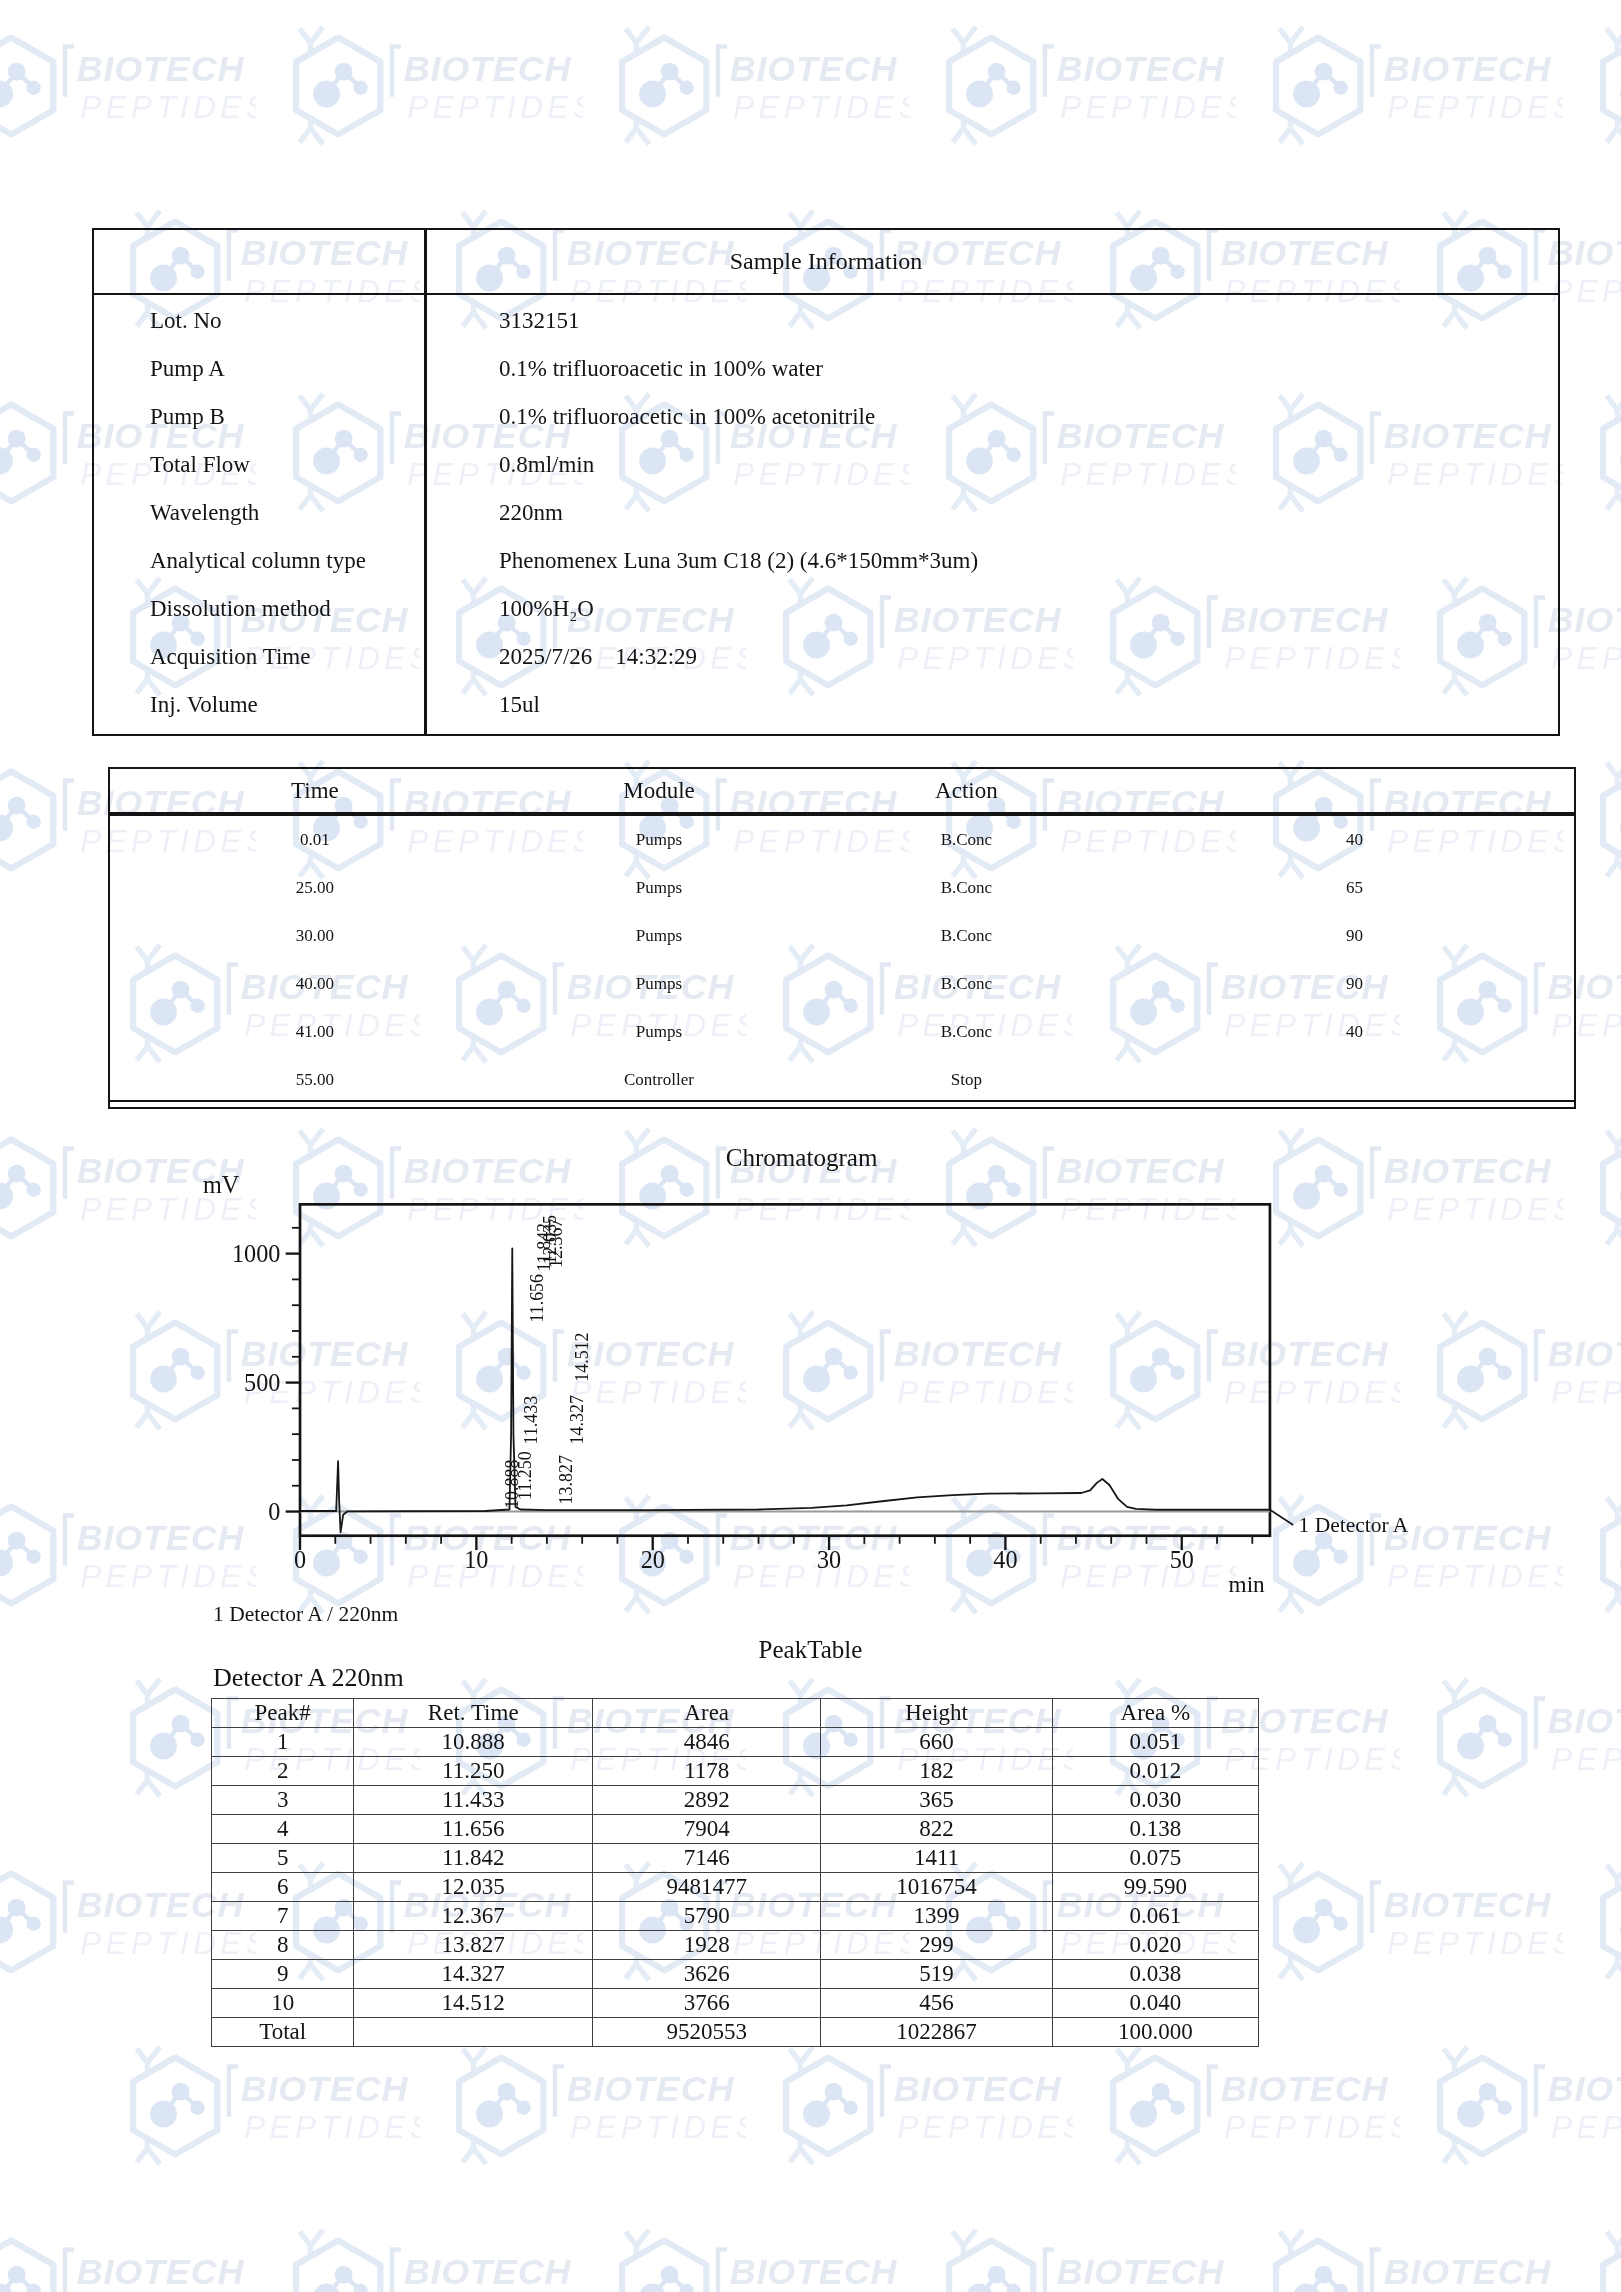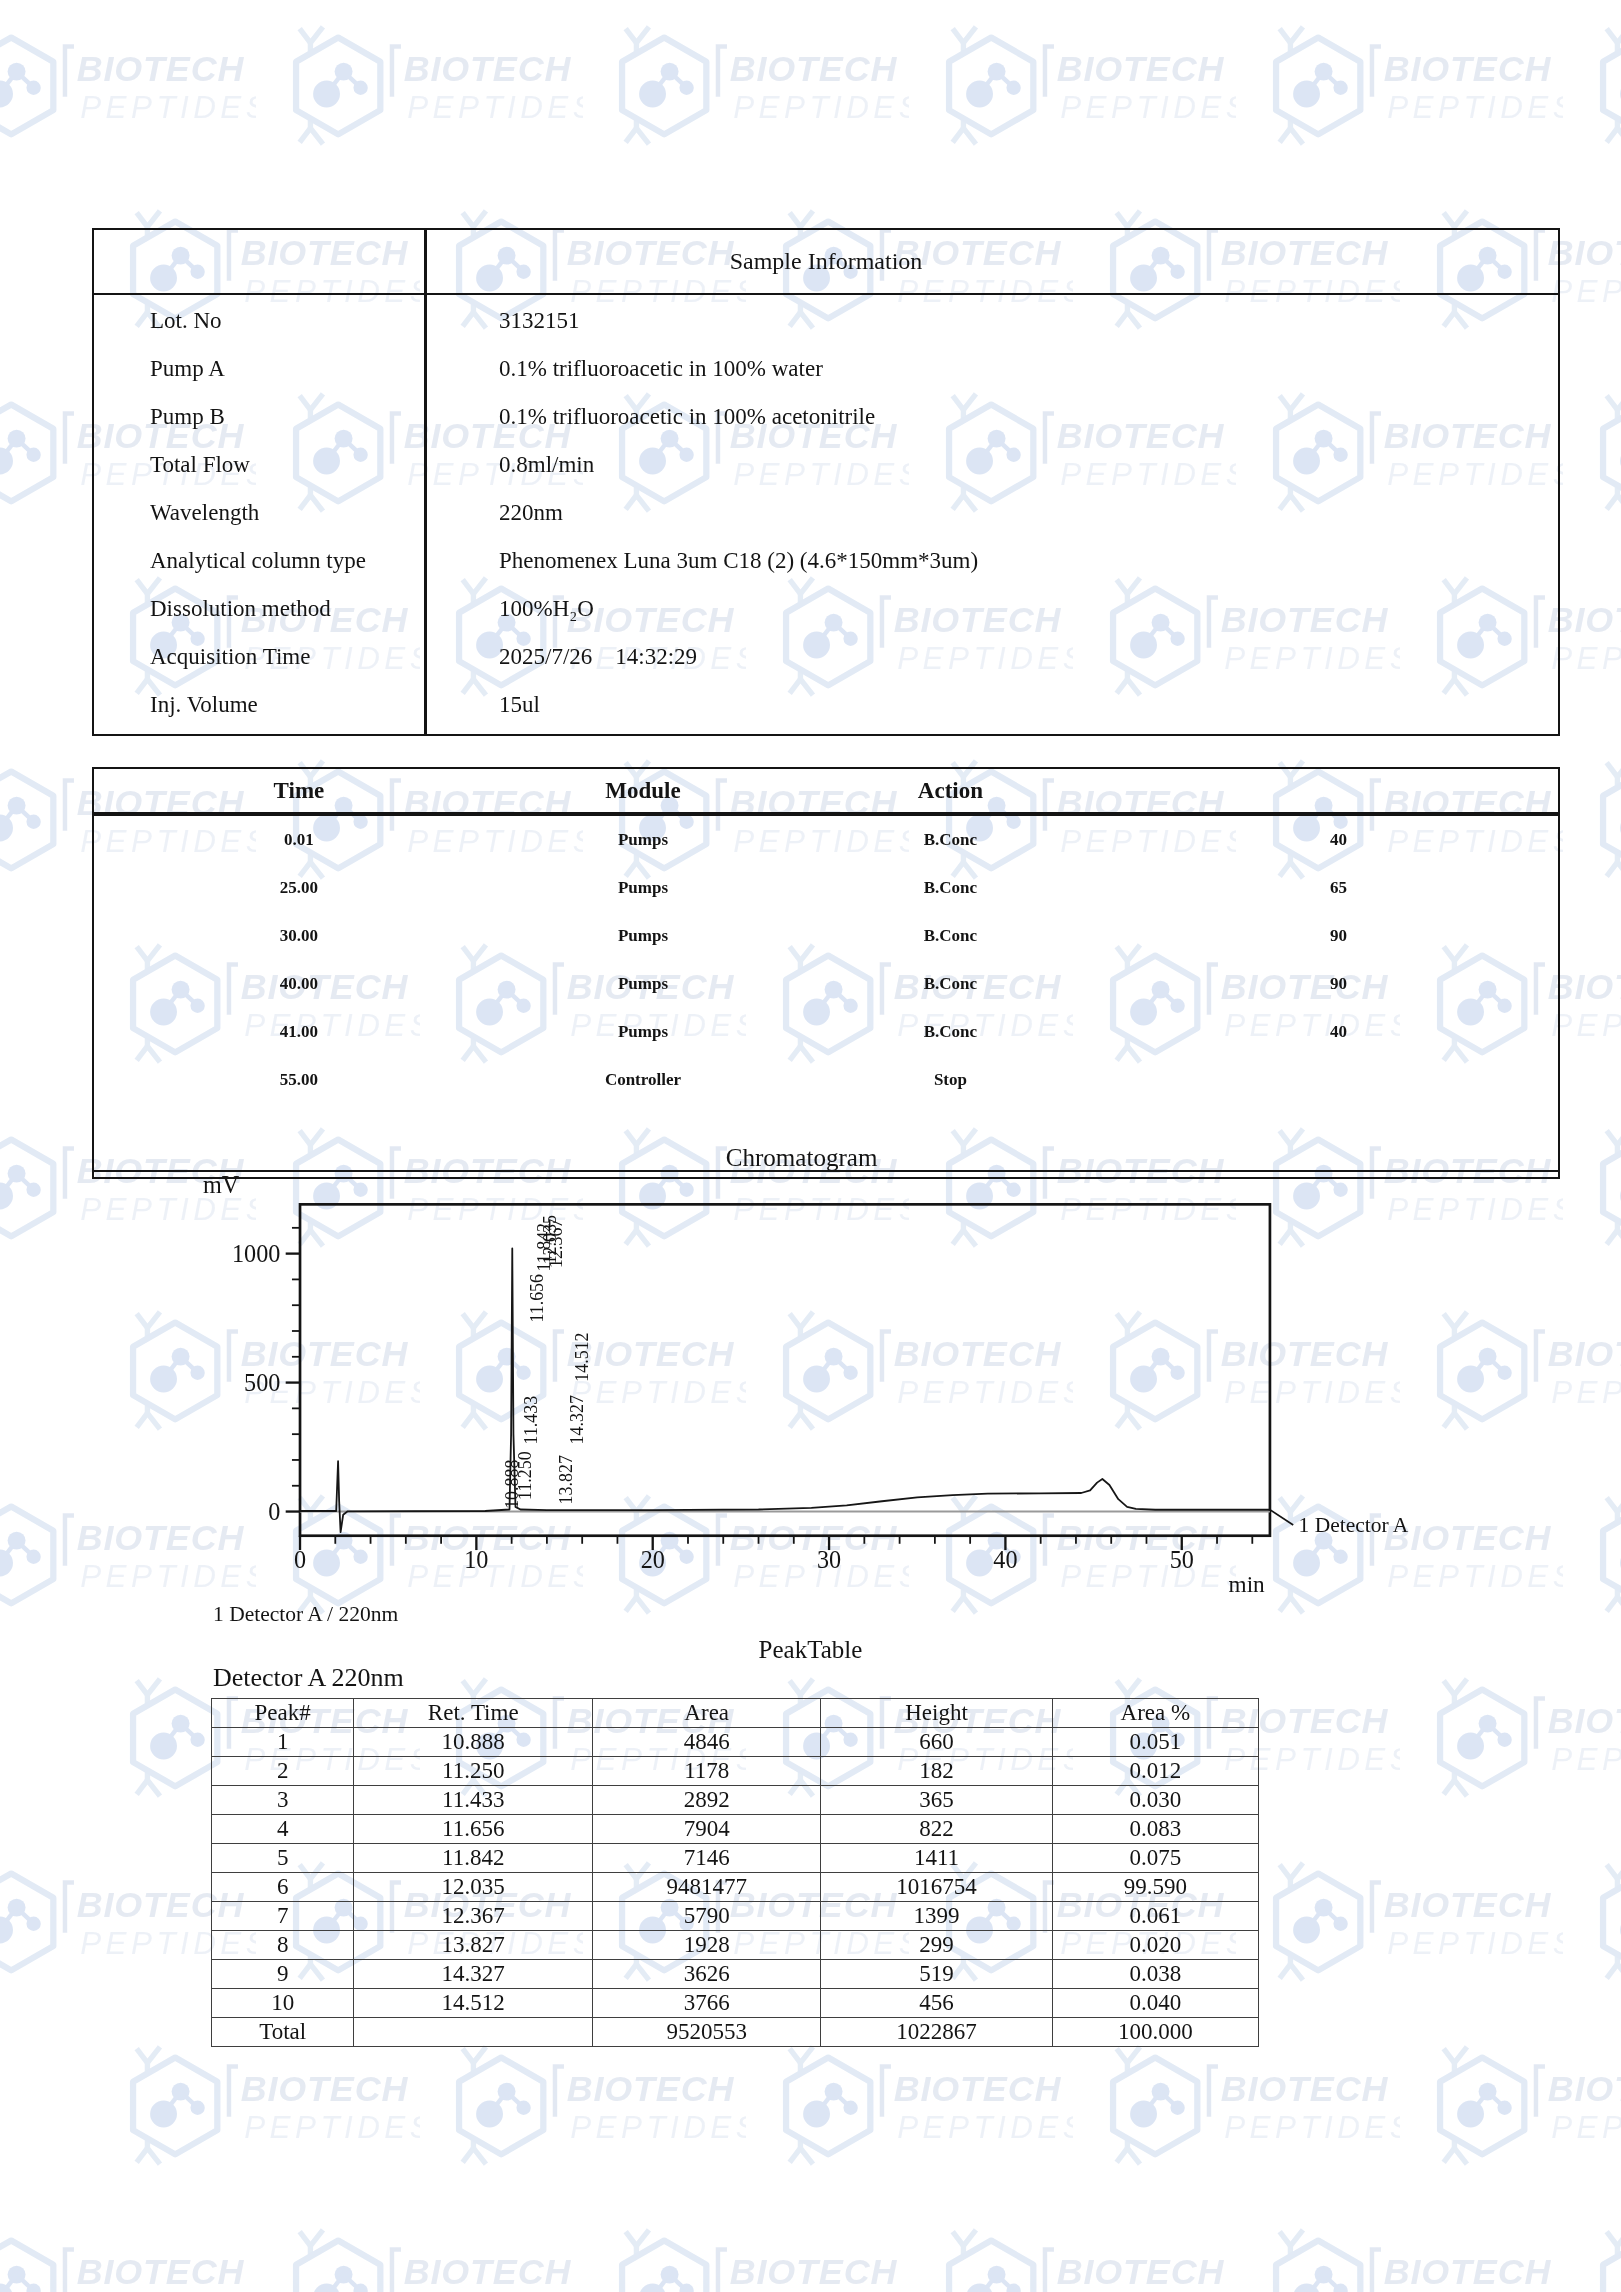--- a/index.html
+++ b/index.html
@@ -18,22 +18,22 @@
   }
   #sample-header{height:63px;line-height:63px;text-align:center;font-size:24px;border-bottom:2.7px solid #141414;}
   #sample-divider{position:absolute;left:330px;top:0;bottom:0;width:2.7px;background:#141414;}
   #sample-rows{padding-top:1.8px;}
   .srow{display:flex;height:48px;line-height:48px;font-size:23px;}
   .srow div:first-child{width:330px;box-sizing:border-box;padding-left:56px;}
   .srow div:last-child{flex:1;padding-left:75px;white-space:pre;}
 
   
   #program-table{
-    left:92px;top:767px;width:1468px;height:412px;
-    border:2.7px solid #141414;box-sizing:border-box;font-weight:bold;
+    left:108px;top:767px;width:1468px;height:342px;
+    border:2.7px solid #141414;box-sizing:border-box;
   }
   .pgrid{display:grid;grid-template-columns:28% 19% 23% 30%;}
   #program-header{height:43px;line-height:43px;font-size:23px;}
   #program-header div{text-align:center;}
   #program-sep{height:3.6px;background:#141414;}
   .prow{height:48px;line-height:48px;font-size:17px;display:grid;grid-template-columns:28% 19% 23% 30%;}
   .pcell{text-align:center;}
   #program-innerline{position:absolute;left:0;right:0;bottom:5.4px;height:1.8px;background:#141414;}
 
   
@@ -1498,21 +1498,21 @@
         <td>11.433</td>
         <td>2892</td>
         <td>365</td>
         <td>0.030</td>
       </tr>
       <tr>
         <td>4</td>
         <td>11.656</td>
         <td>7904</td>
         <td>822</td>
-        <td>0.083</td>
+        <td>0.138</td>
       </tr>
       <tr>
         <td>5</td>
         <td>11.842</td>
         <td>7146</td>
         <td>1411</td>
         <td>0.075</td>
       </tr>
       <tr>
         <td>6</td>

